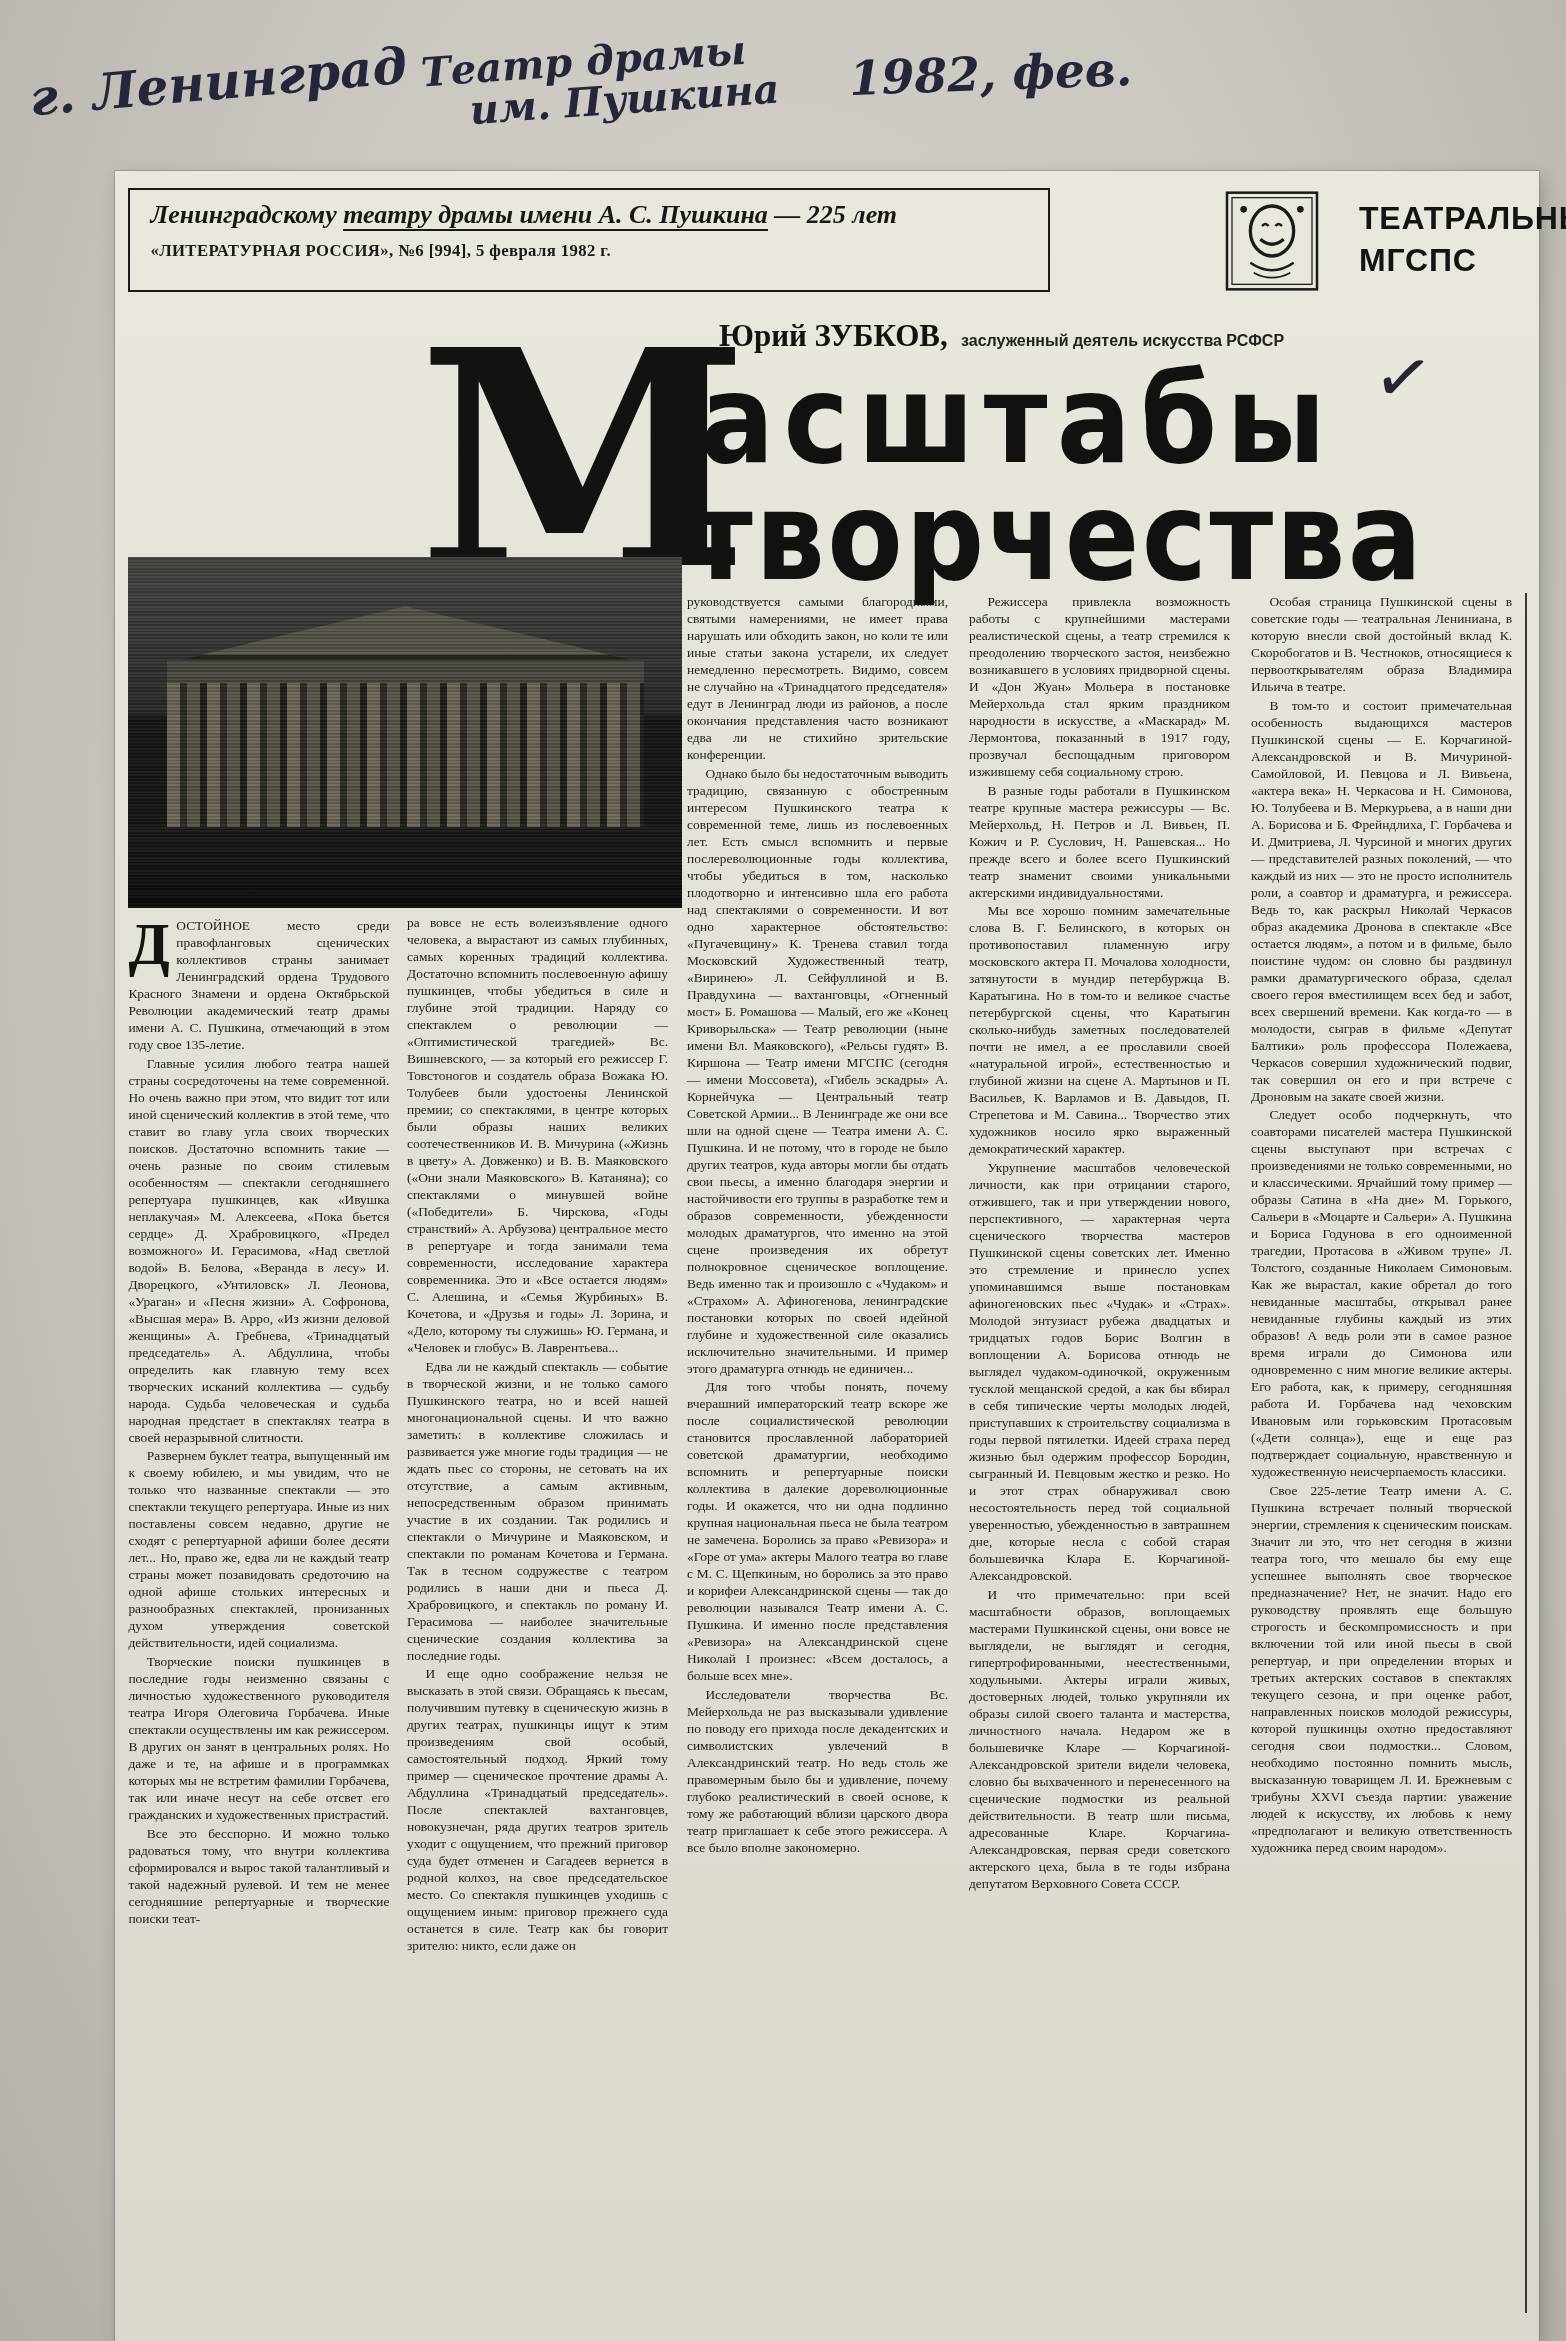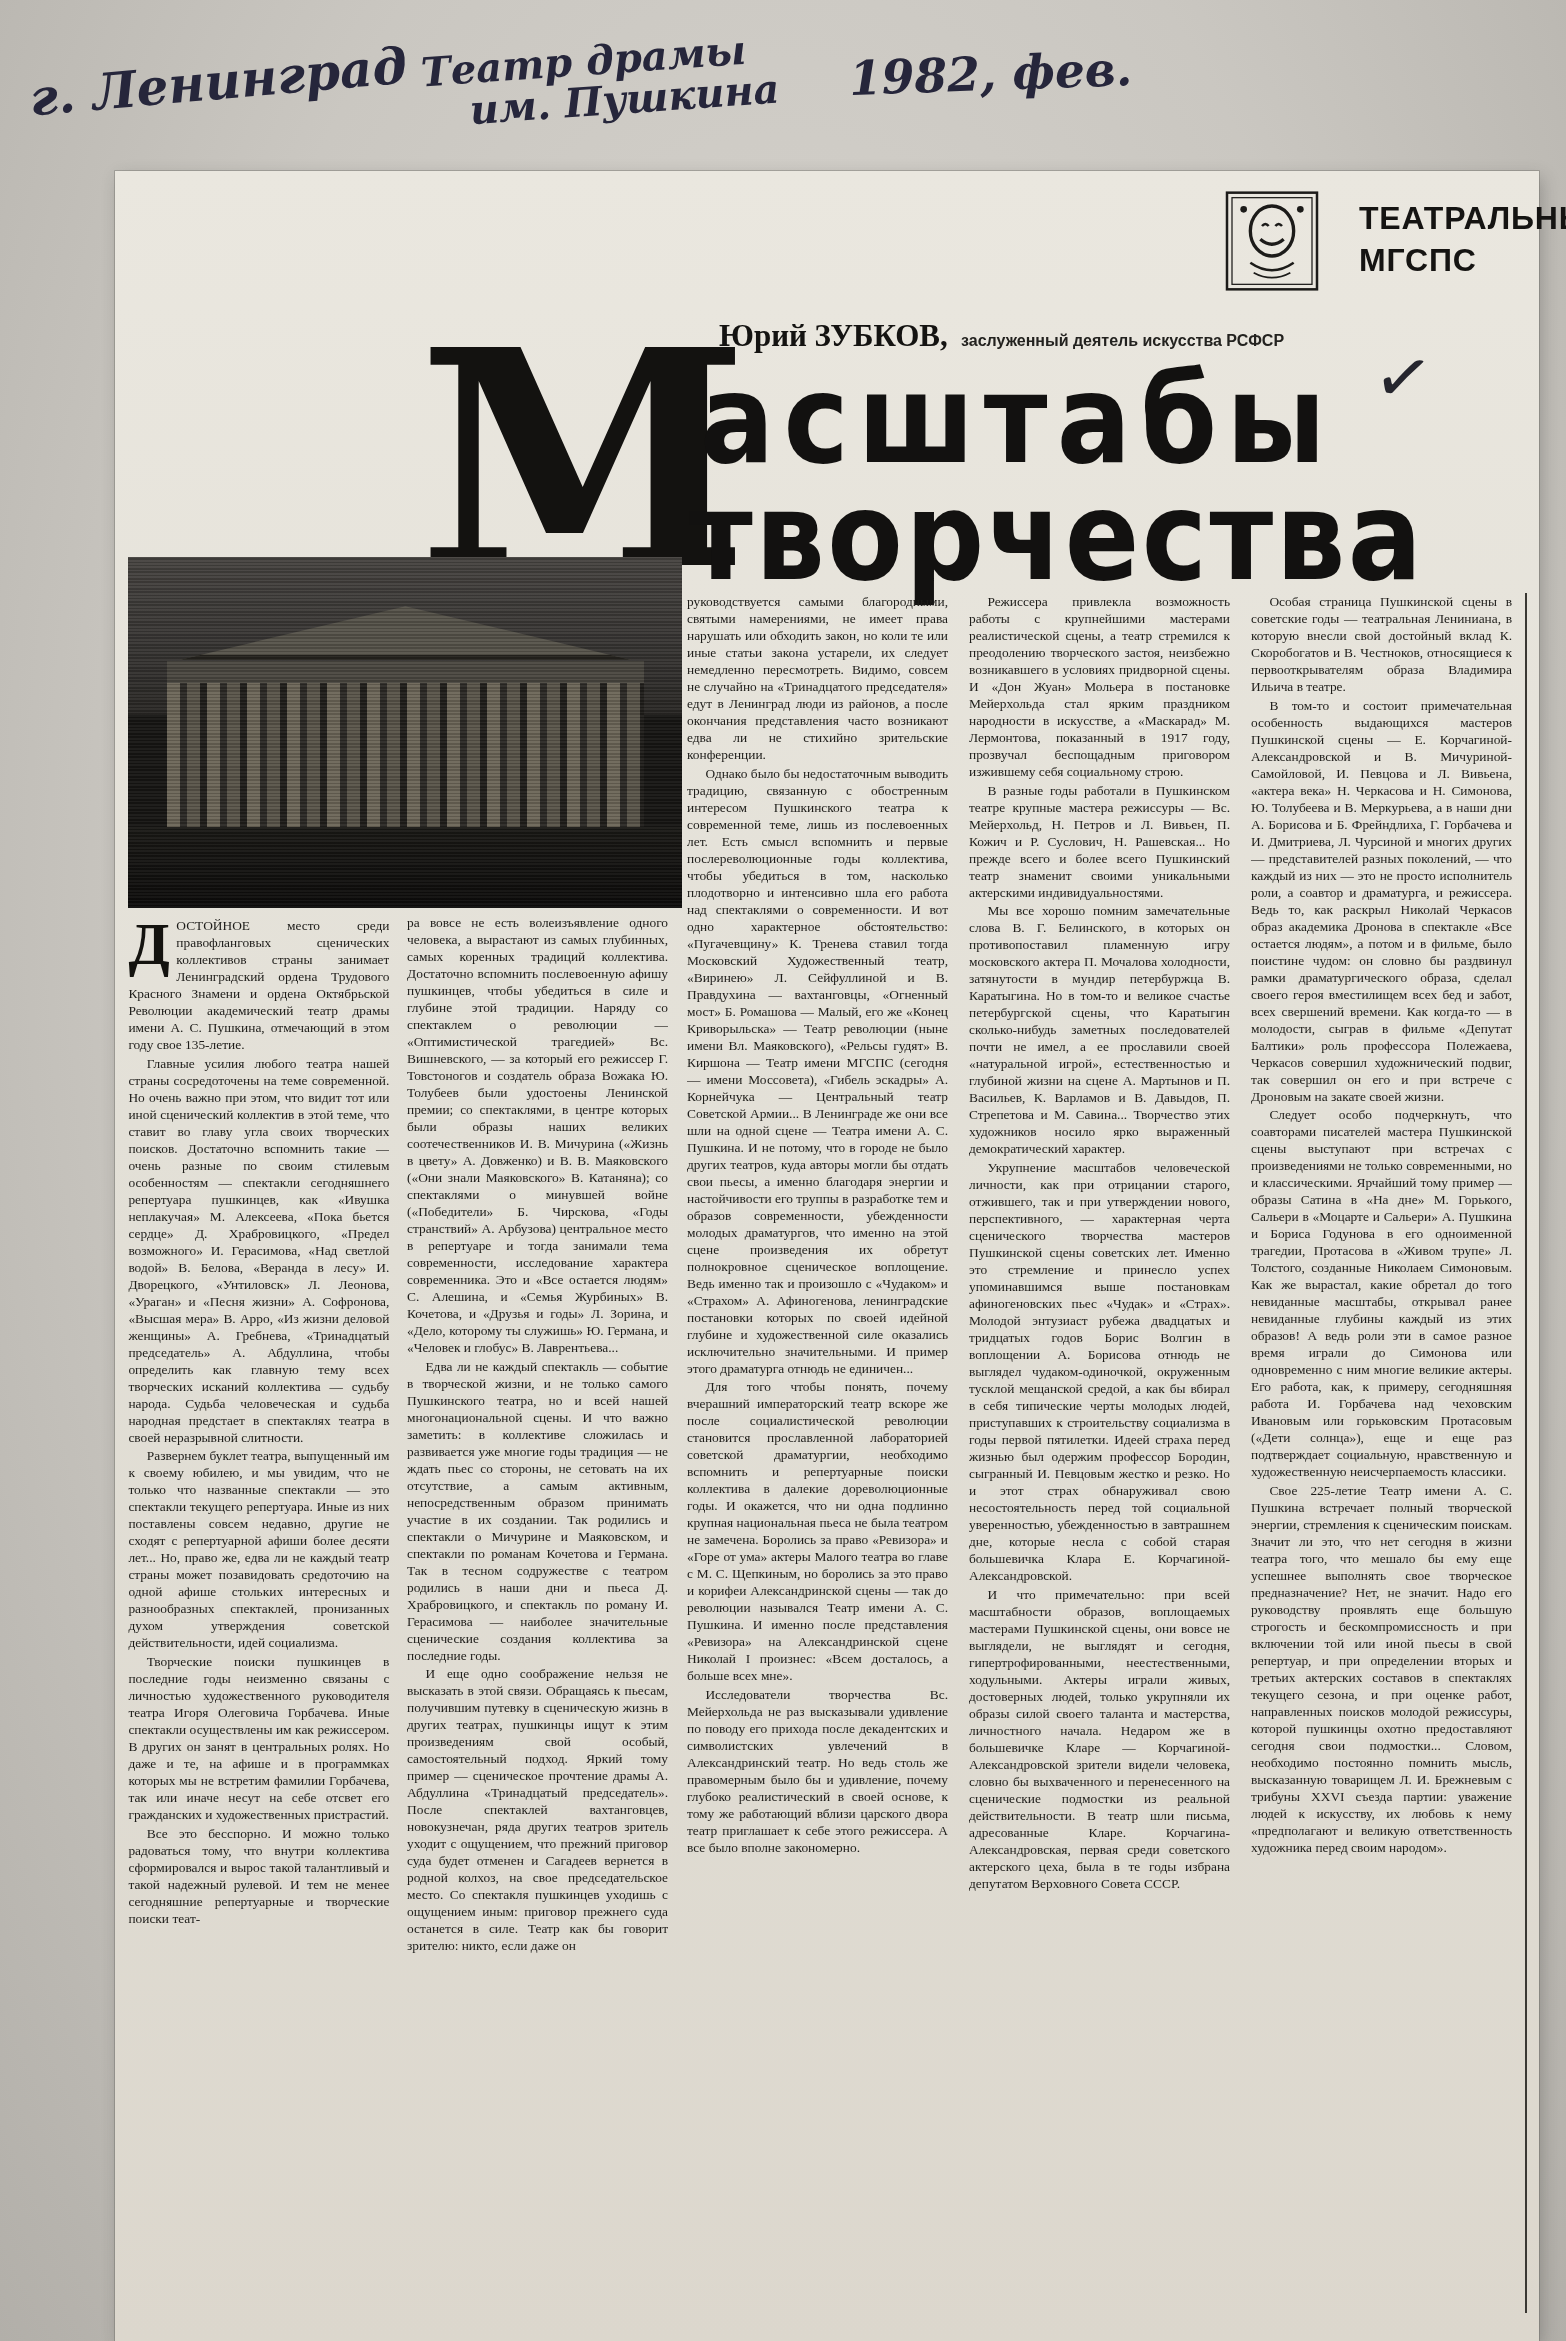--- a/index.html
+++ b/index.html
@@ -82,20 +82,26 @@
 
   <div class="hw hw1">г. Ленинград</div>
   <div class="hw hw2">
     <div class="l1">Театр драмы</div>
     <div class="l2">им. Пушкина</div>
   </div>
   <div class="hw hw3">1982, фев.</div>
 
   <div class="clipping">
 
+    <div class="masthead">
+      <div class="dedication">
+        <span>Ленинградскому </span><span class="u">театру драмы имени А. С. Пушкина</span><span> — 225 лет</span>
+      </div>
+      <div class="source">«ЛИТЕРАТУРНАЯ РОССИЯ», №6 [994], 5 февраля 1982 г.</div>
+    </div>
 
     <div class="emblem">
       <svg width="94" height="100" viewBox="0 0 112 120">
         <rect x="2" y="2" width="108" height="116" fill="none" stroke="#1c1b19" stroke-width="3"></rect>
         <rect x="8" y="8" width="96" height="104" fill="none" stroke="#1c1b19" stroke-width="1.5"></rect>
         <ellipse cx="56" cy="48" rx="26" ry="30" fill="none" stroke="#1c1b19" stroke-width="4"></ellipse>
         <path d="M44 42 q4 -5 8 0 M60 42 q4 -5 8 0" stroke="#1c1b19" stroke-width="3" fill="none"></path>
         <path d="M42 58 q14 12 28 0" stroke="#1c1b19" stroke-width="4" fill="none"></path>
         <path d="M30 86 q26 18 52 0" stroke="#1c1b19" stroke-width="3" fill="none"></path>
         <path d="M34 98 q22 12 44 0" stroke="#1c1b19" stroke-width="2" fill="none"></path>

